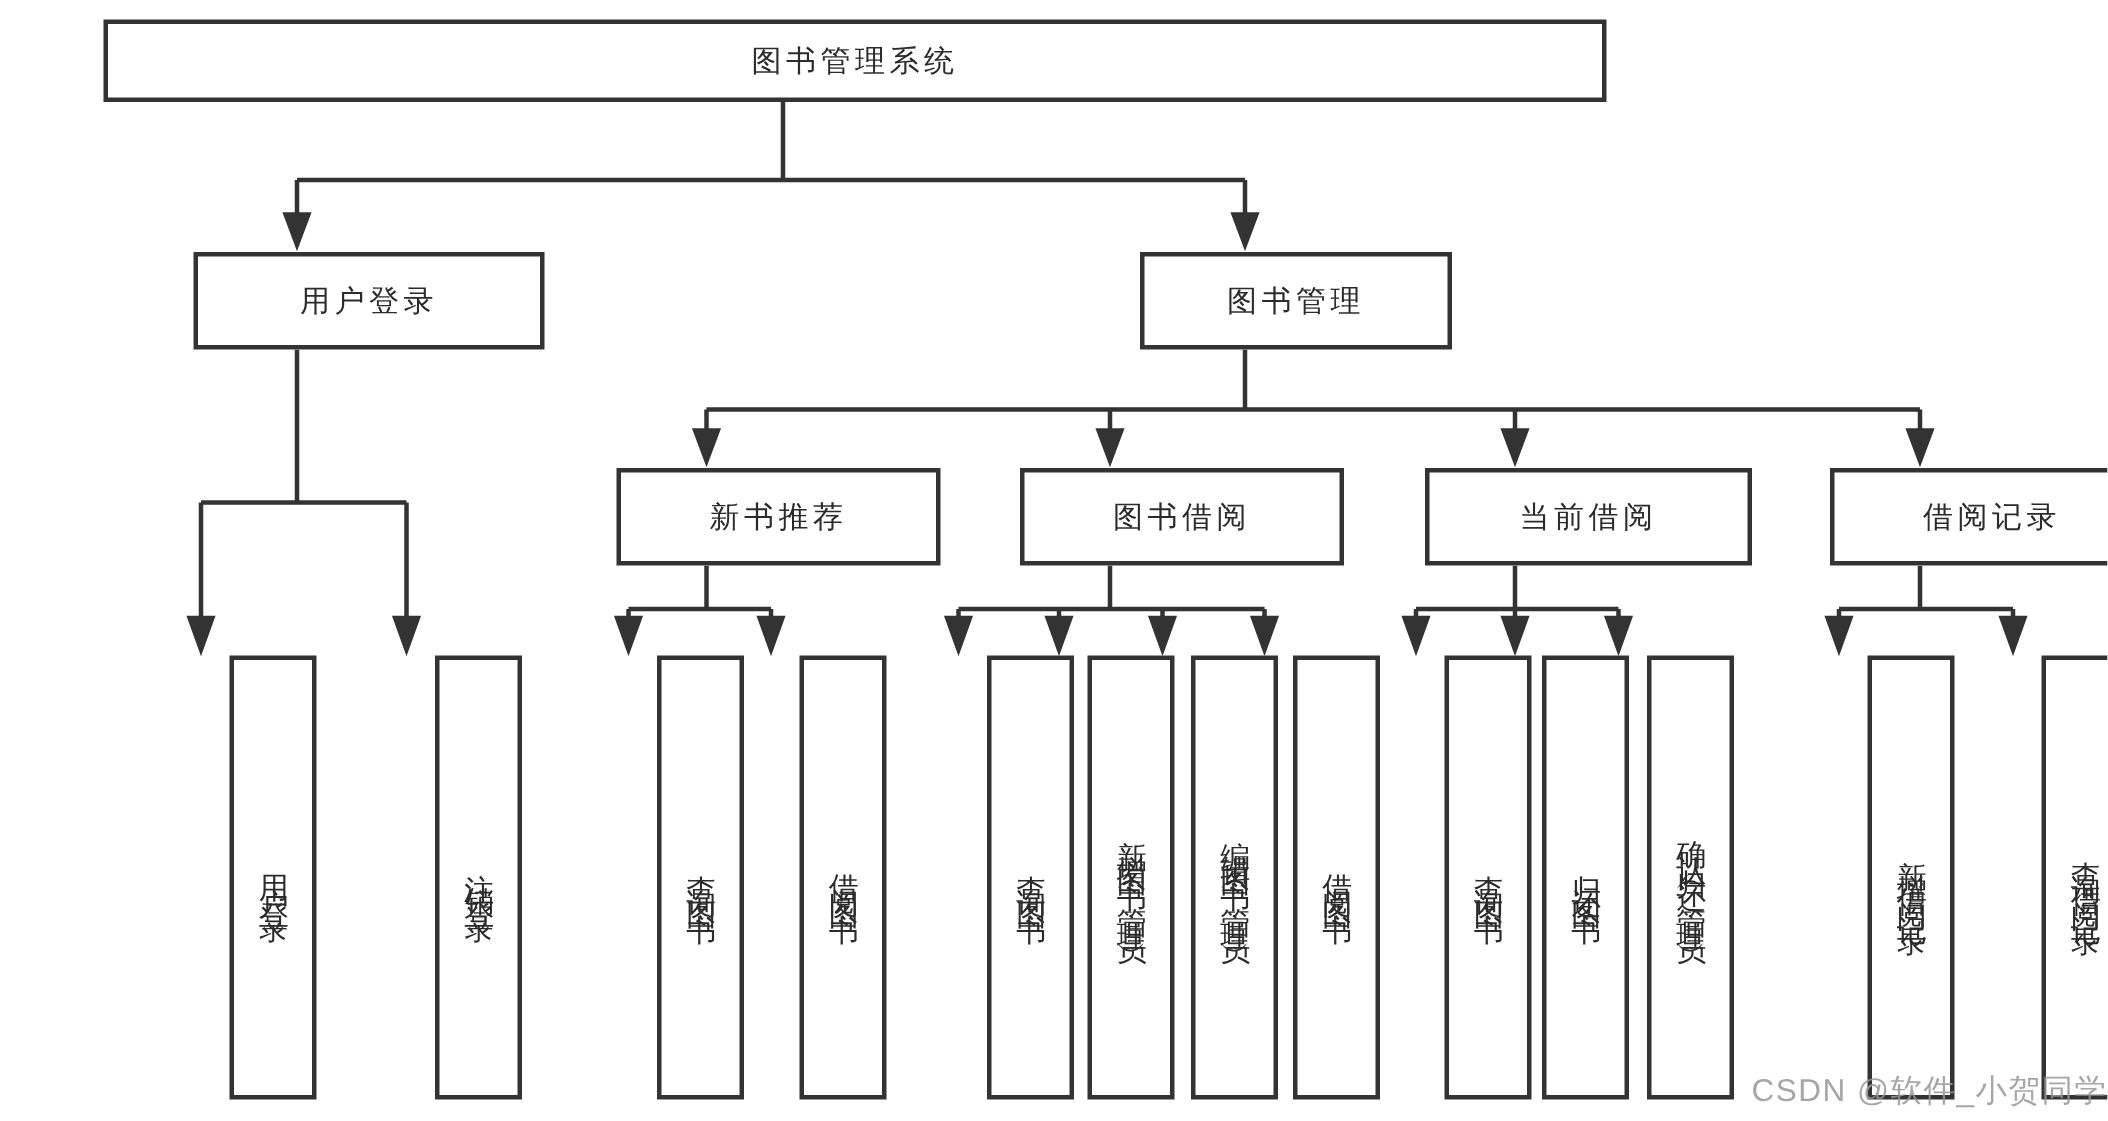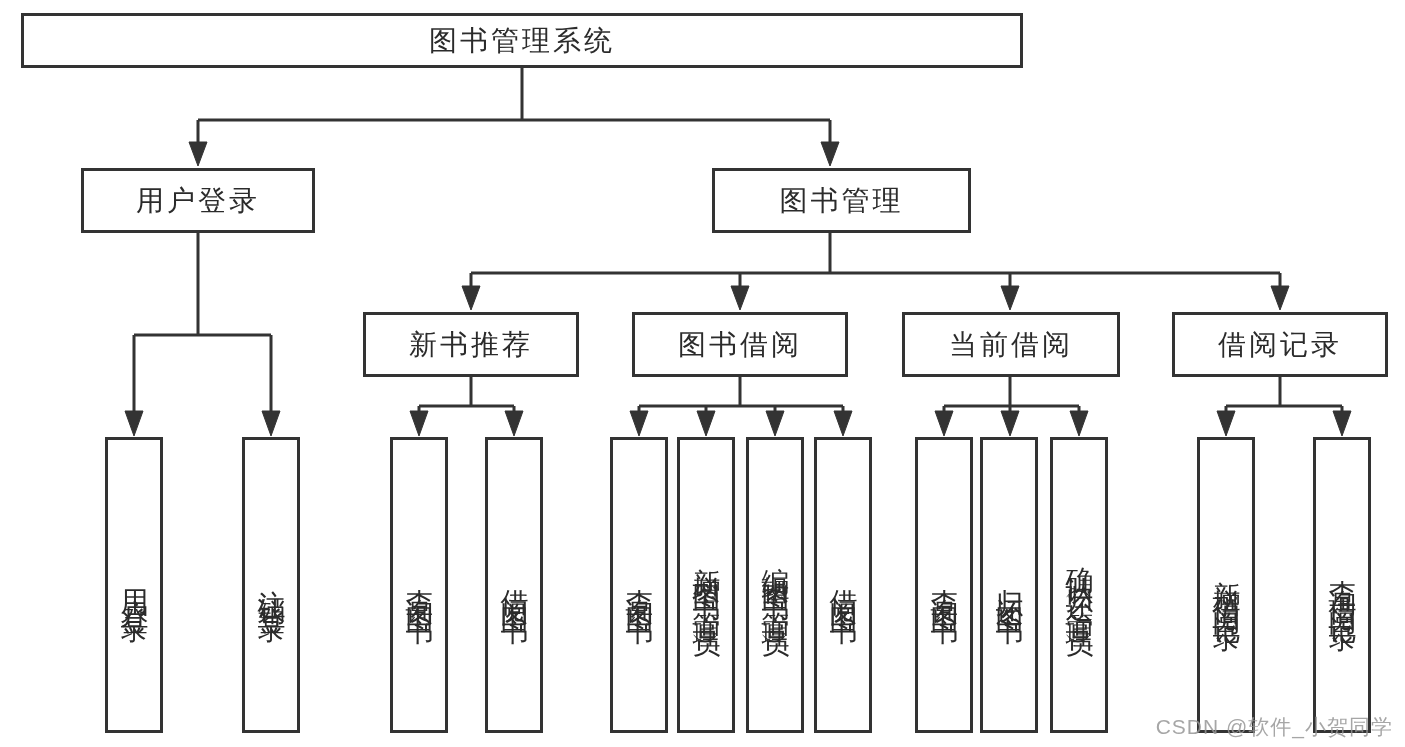--- a/index.html
+++ b/index.html
@@ -28,37 +28,38 @@
   }
   .box {
     position: absolute;
     box-sizing: border-box;
     border: 3px solid #333333;
     background: #ffffff;
     display: flex;
     align-items: center;
     justify-content: center;
     color: #2b2b2b;
-    font-size: 28px;
+    font-size: 20px;
     letter-spacing: 3px;
     text-align: center;
     line-height: 1.2;
     white-space: nowrap;
+    margin-left: 48px;
   }
   .leaf {
     writing-mode: vertical-rl;
     text-orientation: mixed;
     letter-spacing: 9px;
     line-height: 1;
     white-space: nowrap;
     padding: 4px 0;
   }
   .watermark {
     position: absolute;
-    right: 12px;
+    right: 0;
     bottom: 6px;
     font-size: 21px;
     letter-spacing: 1px;
     color: rgba(150, 150, 150, 0.85);
     white-space: nowrap;
   }
 </style>
 </head>
 <body>
 
@@ -103,21 +104,21 @@
     <g>
       <path d="M1280 377 V406 M1226 406 H1342 M1226 406 V415 M1342 406 V415"></path>
       <polygon points="1217,411 1235,411 1226,436"></polygon>
       <polygon points="1333,411 1351,411 1342,436"></polygon>
     </g>
   </svg>
 
   <div class="box" style="left:21px; top:13px; width:1002px; height:55px;">图书管理系统</div>
 
   <div class="box" style="left:81px; top:168px; width:234px; height:65px;">用户登录</div>
-  <div class="box" style="left:712px; top:168px; width:259px; height:65px;">图书管理</div>
+  <div class="box" style="left:712px; top:168px; width:208px; height:65px;">图书管理</div>
 
   <div class="box" style="left:632px; top:312px; width:216px; height:65px;">图书借阅</div>
   <div class="box" style="left:363px; top:312px; width:216px; height:65px;">新书推荐</div>
   <div class="box" style="left:902px; top:312px; width:218px; height:65px;">当前借阅</div>
   <div class="box" style="left:1172px; top:312px; width:216px; height:65px;">借阅记录</div>
 
   <div class="box leaf" style="left:105px; top:437px; width:58px; height:296px;">用户登录</div>
   <div class="box leaf" style="left:242px; top:437px; width:58px; height:296px;">注销登录</div>
 
   <div class="box leaf" style="left:390px; top:437px; width:58px; height:296px;">查询图书</div>

